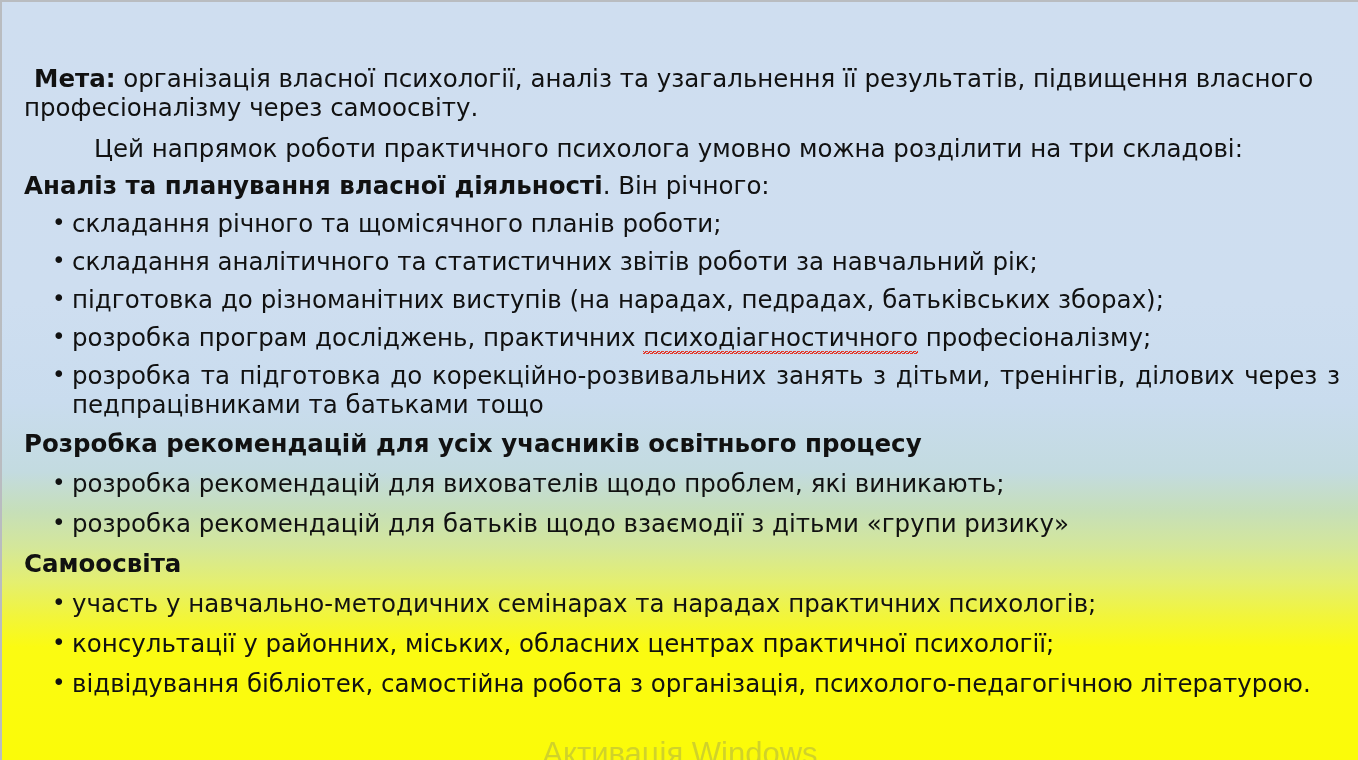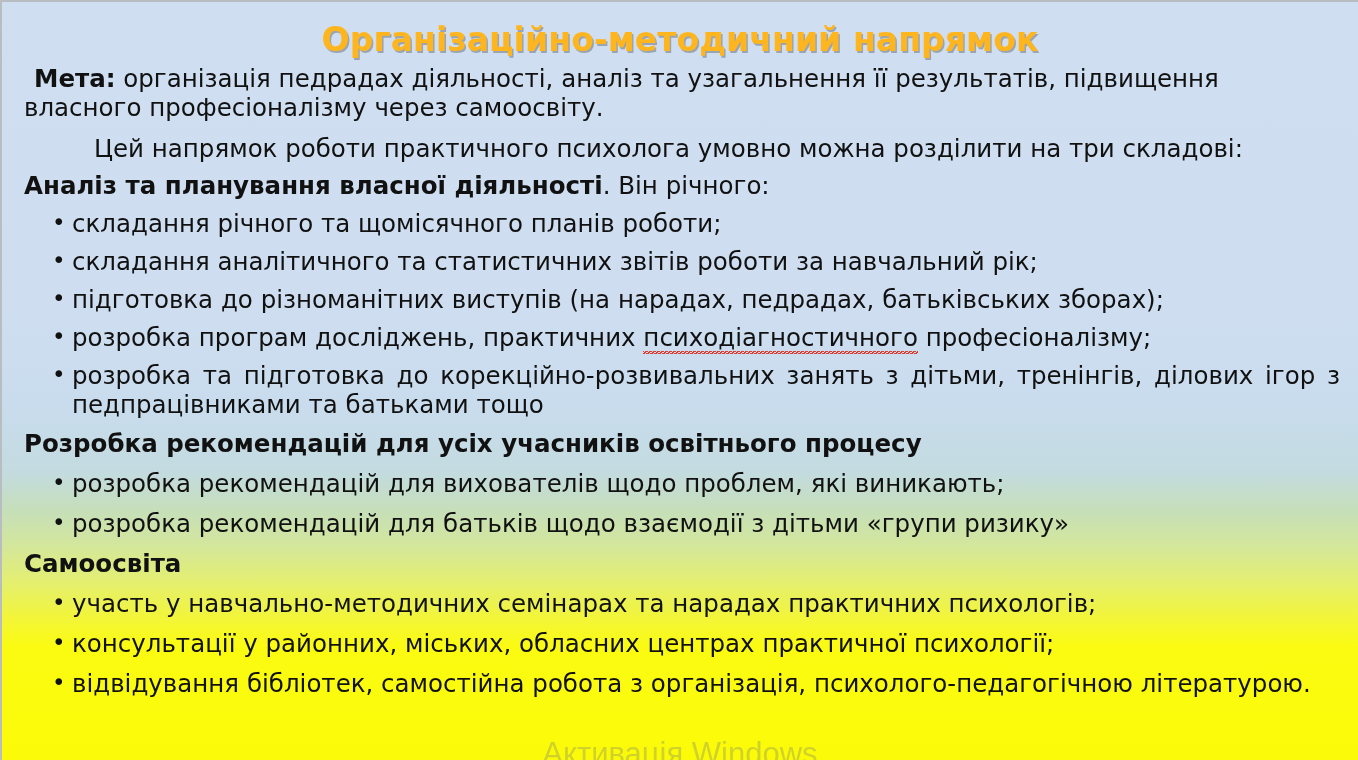--- a/index.html
+++ b/index.html
@@ -153,40 +153,39 @@
     font-family: "Liberation Sans", sans-serif;
     pointer-events: none;
     white-space: nowrap;
   }
 </style>
 </head>
 <body>
 
 <div id="slide">
 
-  <div id="title">Організаційно-методичний напрямок</div>
 
   <div id="body">
 
     <p class="para goal">
-      <span class="b">Мета:</span><span> організація педрадах діяльності, аналіз та узагальнення її результатів, підвищення власного професіоналізму через самоосвіту.</span>
+      <span class="b">Мета:</span><span> організація власної психології, аналіз та узагальнення її результатів, підвищення власного професіоналізму через самоосвіту.</span>
     </p>
 
     <p class="para intro">Цей напрямок роботи практичного психолога умовно можна розділити на три складові:</p>
 
     <p class="para head">
       <span class="b">Аналіз та планування власної діяльності</span><span>. Він річного:</span>
     </p>
 
     <ul class="bullets">
       <li><span>складання річного та щомісячного планів роботи;</span></li>
       <li><span>складання аналітичного та статистичних звітів роботи за навчальний рік;</span></li>
       <li><span>підготовка до різноманітних виступів (на нарадах, педрадах, батьківських зборах);</span></li>
       <li><span>розробка програм досліджень, практичних </span><span class="spell">психодіагностичного</span><span> професіоналізму;</span></li>
-      <li class="justify"><span>розробка та підготовка до корекційно-розвивальних занять з дітьми, тренінгів, ділових ігор з педпрацівниками та батьками тощо</span></li>
+      <li class="justify"><span>розробка та підготовка до корекційно-розвивальних занять з дітьми, тренінгів, ділових через з педпрацівниками та батьками тощо</span></li>
     </ul>
 
     <p class="para section">Розробка рекомендацій для усіх учасників освітнього процесу</p>
     <ul class="bullets tight">
       <li><span>розробка рекомендацій для вихователів щодо проблем, які виникають;</span></li>
       <li><span>розробка рекомендацій для батьків щодо взаємодії з дітьми «групи ризику»</span></li>
     </ul>
 
     <p class="para section">Самоосвіта</p>
     <ul class="bullets tight">

